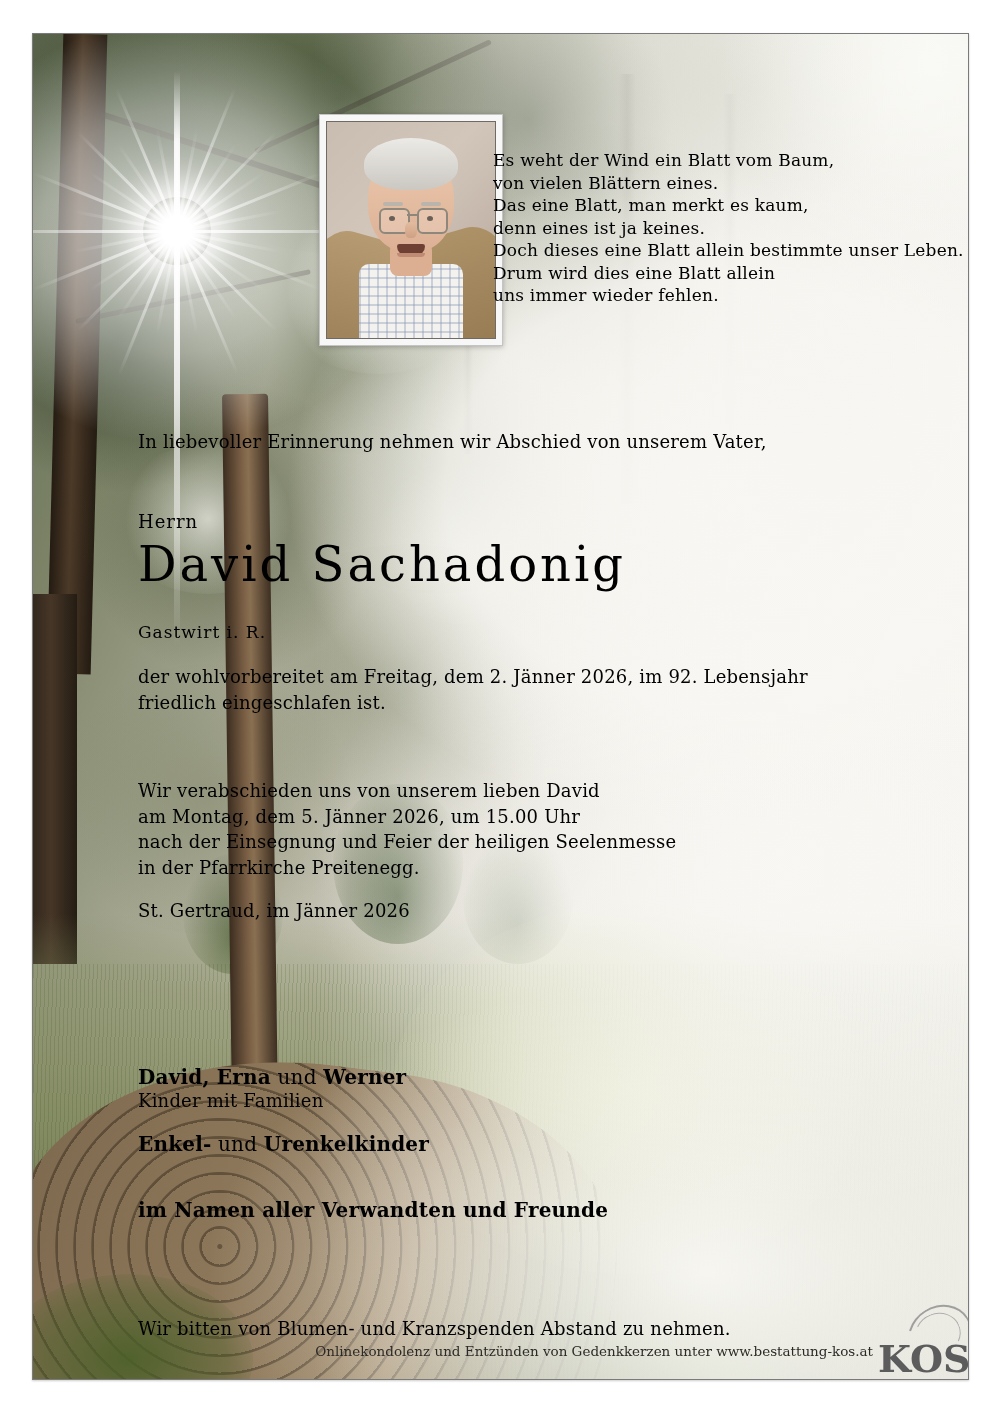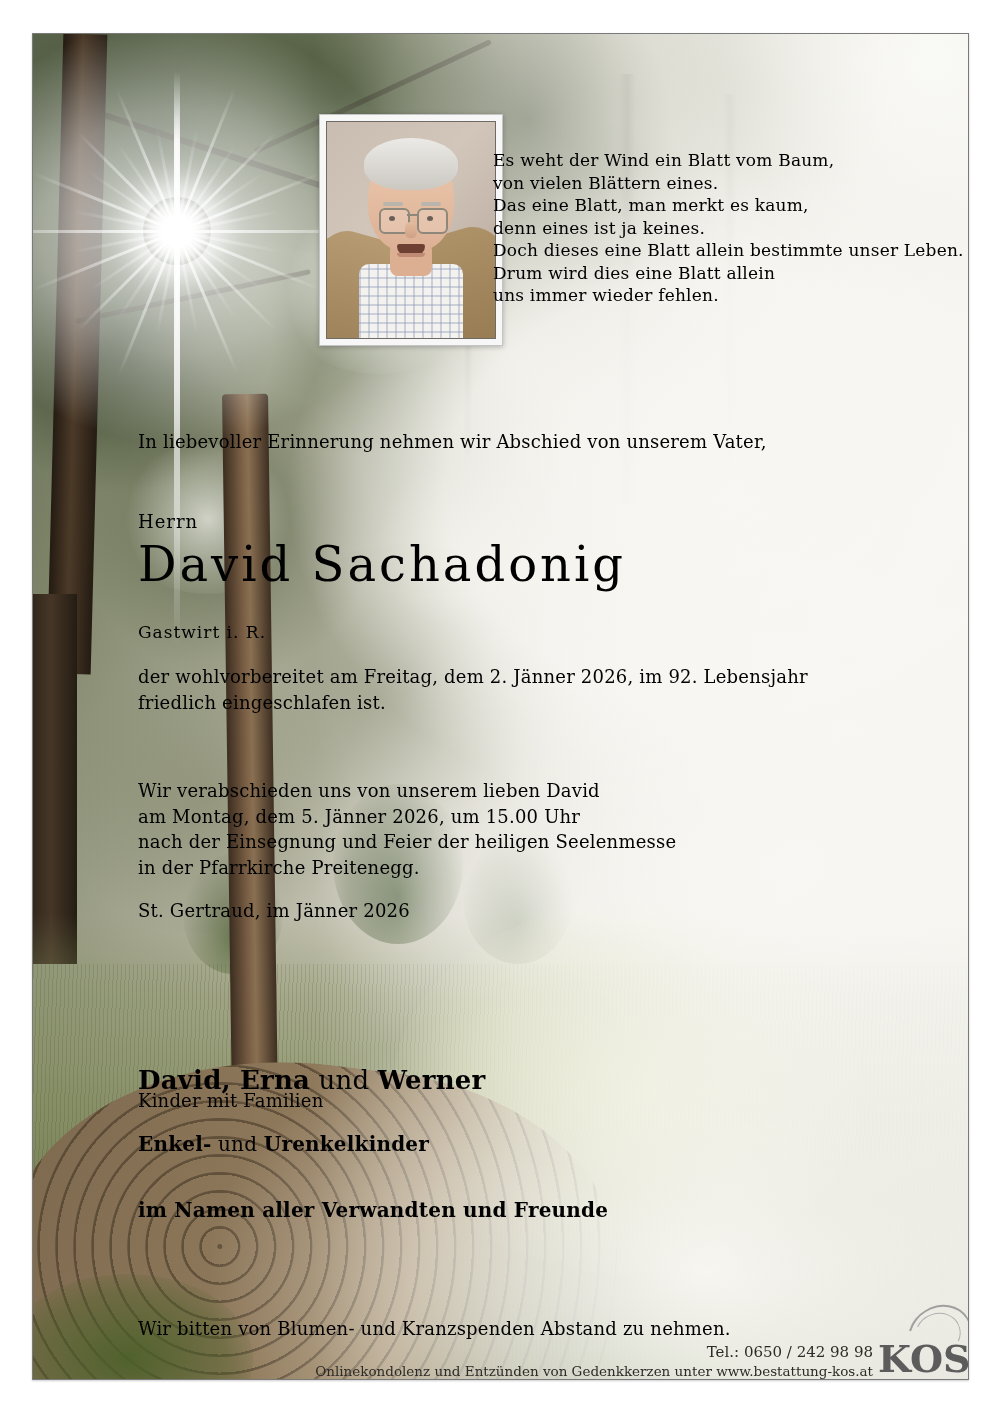--- a/index.html
+++ b/index.html
@@ -140,21 +140,21 @@
   .col{left:105px;width:725px;}
   .poem{left:460px;width:475px;top:115px;font-size:17px;line-height:22.5px;}
   .intro{top:395px;font-size:18px;line-height:25.5px;}
   .salutation{top:477px;font-size:18px;letter-spacing:1px;}
   .name{top:502px;font-size:48px;letter-spacing:3px;line-height:1.2;}
   .profession{top:569px;font-size:17px;letter-spacing:1px;margin-top:19px;}
   .passing{top:630px;font-size:18px;line-height:25.5px;}
   .farewell{top:744px;font-size:18px;line-height:25.5px;}
   .dateline{top:866px;font-size:18px;}
   .memorial-heading{top:989px;font-size:20px;font-weight:bold;}
-  .children{top:1031px;font-size:26px;}
+  .children{top:1031px;font-size:20px;}
   .children-sub{top:1056px;font-size:18px;}
   .grandchildren{top:1098px;font-size:20px;}
   .relatives{top:1164px;font-size:20px;font-weight:bold;}
   .request{top:1284px;font-size:18px;}
   .bold-part{font-weight:bold;}
   .contact{position:absolute;right:95px;top:1308px;text-align:right;color:#2c2a26;}
   .phone{font-size:15px;line-height:20px;}
   .online{font-size:13.5px;line-height:18px;}
   
   .kos{position:absolute;left:845px;top:1272px;width:95px;height:72px;}
@@ -286,21 +286,20 @@
   <div class="txt col children"><span class="bold-part">David, Erna</span><span> und </span><span class="bold-part">Werner</span></div>
   <div class="txt col children-sub">Kinder mit Familien</div>
 
   <div class="txt col grandchildren"><span class="bold-part">Enkel-</span><span> und </span><span class="bold-part">Urenkelkinder</span></div>
 
   <div class="txt col relatives">im Namen aller Verwandten und Freunde</div>
 
   <div class="txt col request">Wir bitten von Blumen- und Kranzspenden Abstand zu nehmen.</div>
 
   <div class="contact">
-    <div class="phone">Tel.: 0650 / 242 98 98</div>
     <div class="online">Onlinekondolenz und Entzünden von Gedenkkerzen unter www.bestattung-kos.at</div>
   </div>
 
   <div class="kos">
     <div class="kos-arc1"></div>
     <div class="kos-arc2"></div>
     <div class="kos-text">KOS</div>
   </div>
 
 </div>

